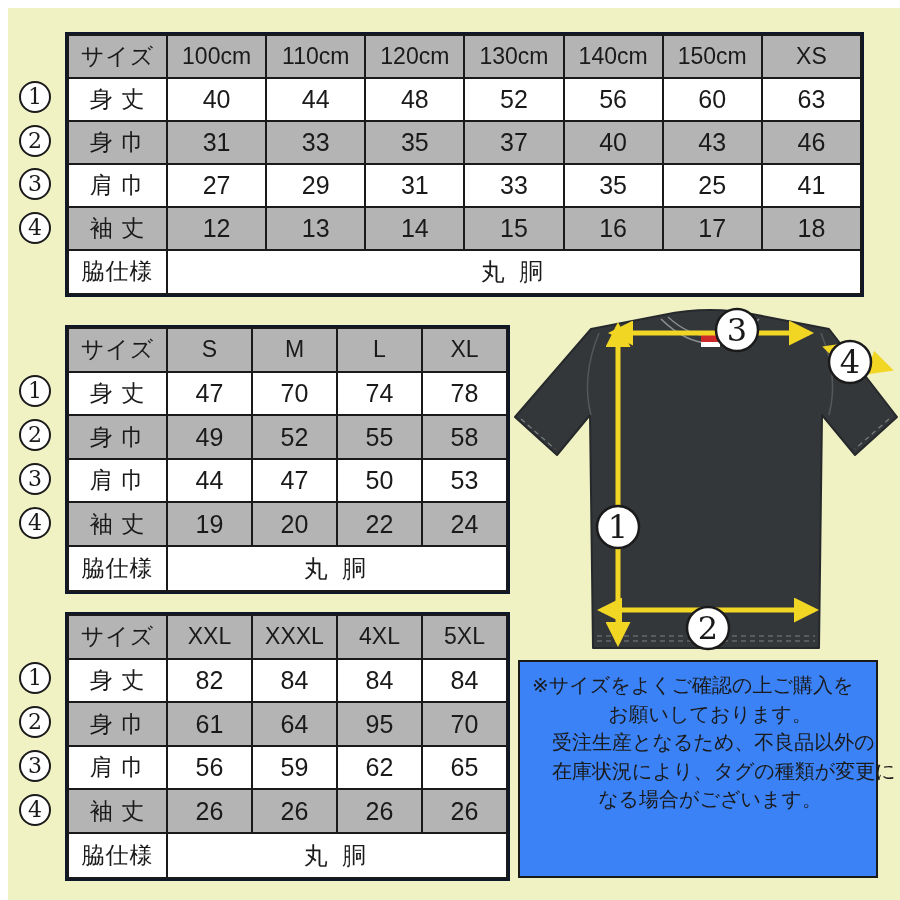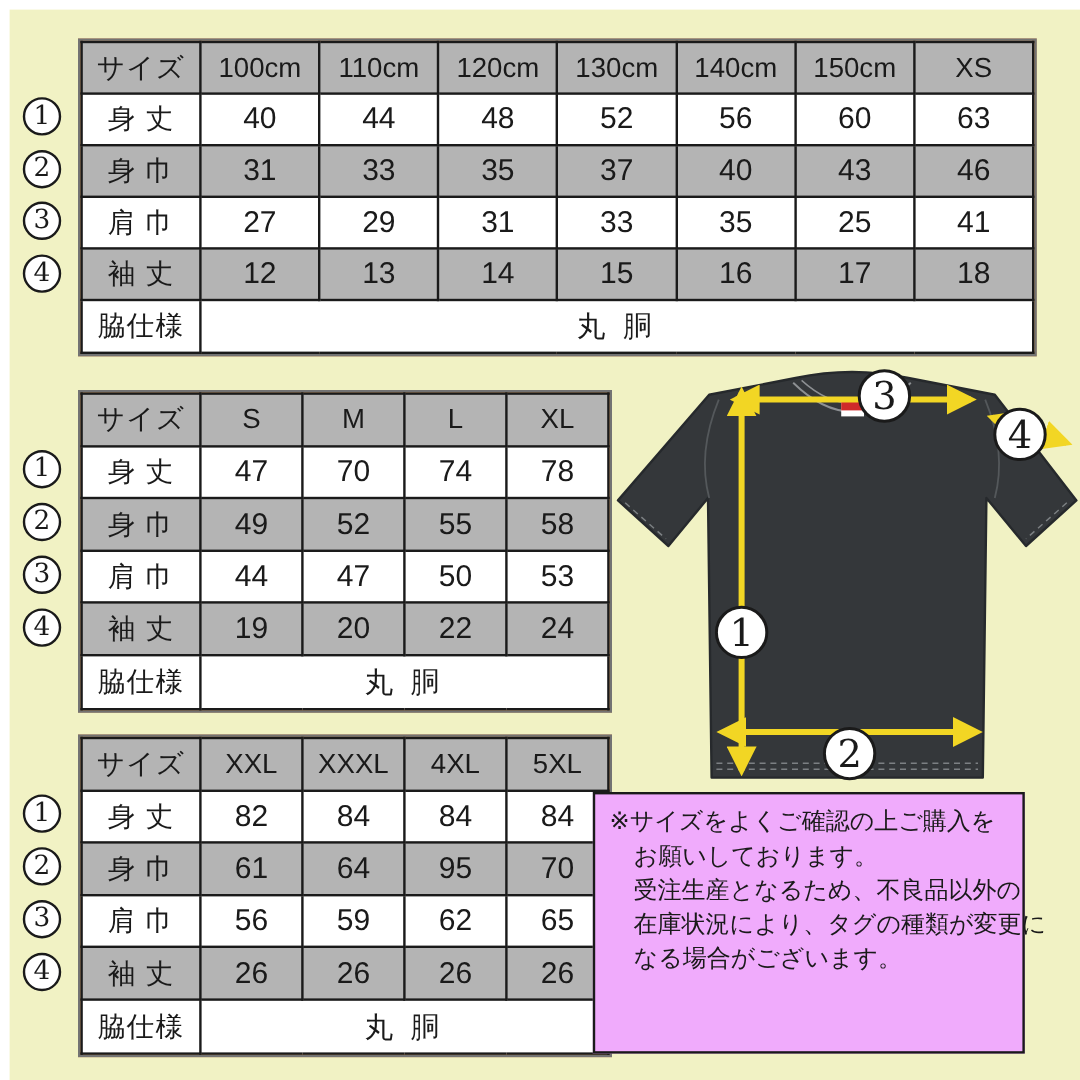--- a/index.html
+++ b/index.html
@@ -7,21 +7,21 @@
     width:900px;height:900px;position:relative;overflow:hidden;
     background:#f1f2c4;
     font-family:"Liberation Sans","DejaVu Sans",sans-serif;
     color:#1a1a1a;
   }
   .edge{position:absolute;background:#ffffff;}
   .edge-top{left:0;top:0;width:900px;height:8px;}
   .edge-left{left:0;top:0;width:8px;height:900px;}
 
   
-  .table-wrap{position:absolute;border:2px solid #737373;background:#fdba74;}
+  .table-wrap{position:absolute;border:2px solid #0f172a;background:#f97316;}
   .tw0{left:65px;top:32px;width:795px;height:261px;}
   .tw1{left:65px;top:325px;width:441px;height:265px;}
   .tw2{left:65px;top:612px;width:441px;height:265px;}
   table.size-table{border-collapse:collapse;table-layout:fixed;width:100%;height:100%;}
   table.size-table td{
     border:2px solid #1a1a1a;text-align:center;vertical-align:middle;
     padding:0;font-size:25px;background:#fff;
   }
   table.size-table tr.head td{background:#b4b4b4;font-size:23px;}
   table.size-table tr.gray td{background:#b4b4b4;}
@@ -41,26 +41,26 @@
 
   
   .shirt-svg{position:absolute;left:505px;top:305px;}
   .circ-num{
     font-family:"DejaVu Serif","Liberation Serif",serif;
     font-size:32px;fill:#1a1a1a;
   }
 
   
   .note-box{
-    position:absolute;left:494px;top:660px;width:360px;height:218px;
-    box-sizing:border-box;border:2px solid #1a1a1a;background:#f0abfc;
+    position:absolute;left:518px;top:660px;width:360px;height:218px;
+    box-sizing:border-box;border:2px solid #1a1a1a;background:#3b82f6;
     padding:9px 8px 0 12px;
   }
   .note-line{font-size:20px;line-height:28.5px;white-space:nowrap;}
-  .note-line.indent{padding-left:20px;}
+  .note-line.indent{padding-left:20px;text-align:center;}
 </style>
 </head>
 <body>
 
 <div class="edge edge-top"></div>
 <div class="edge edge-left"></div>
 
 <div class="table-wrap tw0">
     <table class="size-table">
       <tbody>

